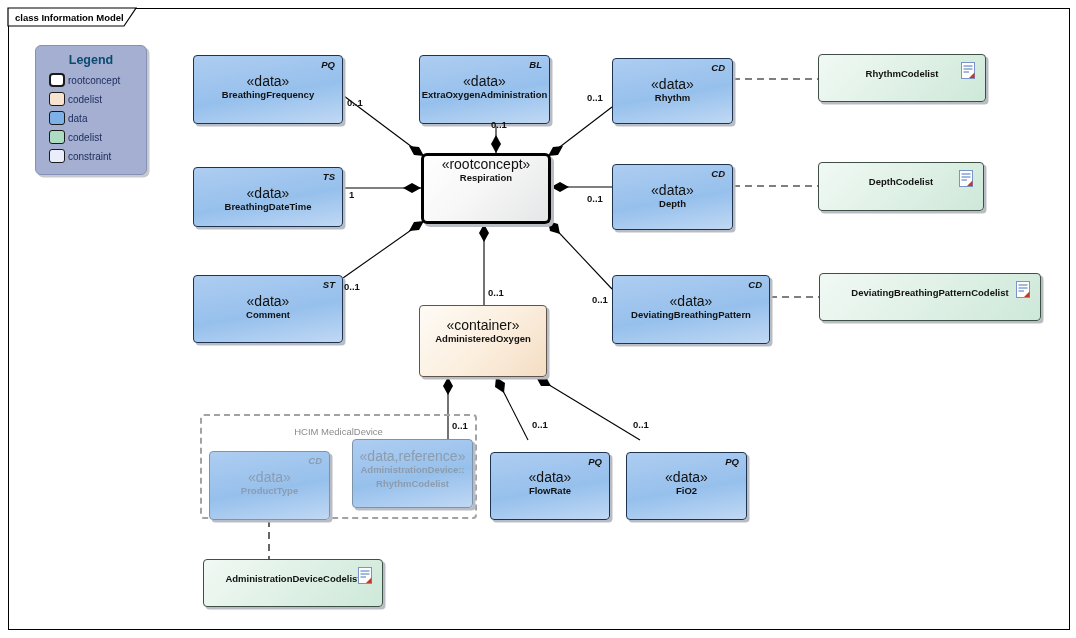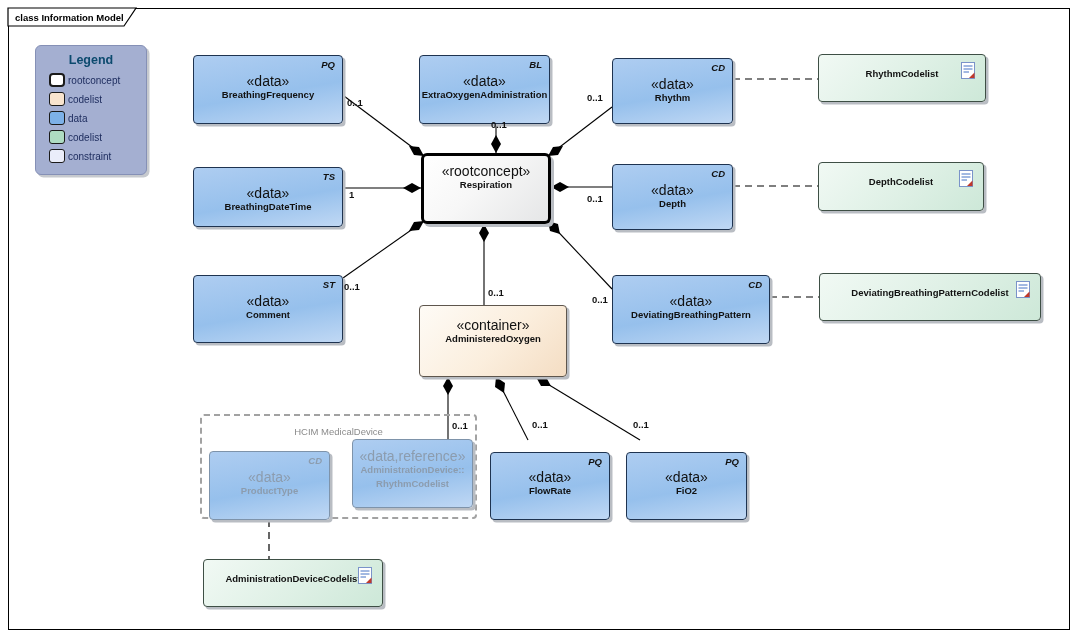--- a/index.html
+++ b/index.html
@@ -22,21 +22,21 @@
   .node{position:absolute;box-sizing:border-box;border-radius:4px;box-shadow:2.5px 2.5px 0 #b9bdc3;
         text-align:center;color:#111;}
   .node .stereo{font-size:14px;font-weight:500;line-height:14px;white-space:nowrap;}
   .node .nname{font-size:9.5px;font-weight:bold;line-height:14px;white-space:nowrap;}
   .node .tag{position:absolute;top:3px;right:7px;font-size:9.5px;font-weight:bold;font-style:italic;}
   .node.data{border:1.2px solid #1e3350;
         background:linear-gradient(170deg,#aecdf1 0%,#96c0ec 55%,#c0d8f4 100%);}
   .node.data.pad{padding-top:18px;margin-top:12px;}
   .node.muted{border-color:#7e93aa;}
   .node.muted .stereo,.node.muted .nname,.node.muted .tag{color:#8c9cae;}
-  .node.root{border:3.5px solid #000;border-radius:6px;padding-top:8px;
+  .node.root{border:3.5px solid #000;border-radius:6px;padding-top:1px;
         background:linear-gradient(135deg,#ffffff 0%,#f7f7f7 45%,#e5e6e7 100%);box-shadow:3px 3px 0 #b9bdc3;}
   .node.container{border:1px solid #5e564d;padding-top:12px;
         background:linear-gradient(135deg,#fefbf6 0%,#fbeedd 55%,#f4ddc3 100%);}
   .node.codelist{border:1px solid #3e4f45;padding-top:12px;
         background:linear-gradient(135deg,#f1f9f4 0%,#def0e5 55%,#cde8d8 100%);}
   .docicon{position:absolute;top:7px;right:10px;width:14px;height:17px;}
 
   
   .group{position:absolute;border:2px dashed #a2a2a2;border-radius:4px;box-sizing:border-box;}
   .group-label{margin-top:10px;text-align:center;font-size:9.5px;color:#8b8b8b;}
@@ -163,21 +163,21 @@
     <div class="stereo">«rootconcept»</div>
     <div class="nname">Respiration</div>
   </div>
 
   <div class="node data pad" style="left:612px;top:263px;width:158px;height:69px">
     <span class="tag">CD</span>
     <div class="stereo">«data»</div>
     <div class="nname">DeviatingBreathingPattern</div>
   </div>
 
-  <div class="node container" style="left:419px;top:305px;width:148px;height:72px">
+  <div class="node container" style="left:419px;top:305px;width:128px;height:72px">
     <div class="stereo">«container»</div>
     <div class="nname">AdministeredOxygen</div>
   </div>
 
   <div class="node data pad muted" style="left:209px;top:439px;width:121px;height:69px">
     <span class="tag">CD</span>
     <div class="stereo">«data»</div>
     <div class="nname">ProductType</div>
   </div>
 

